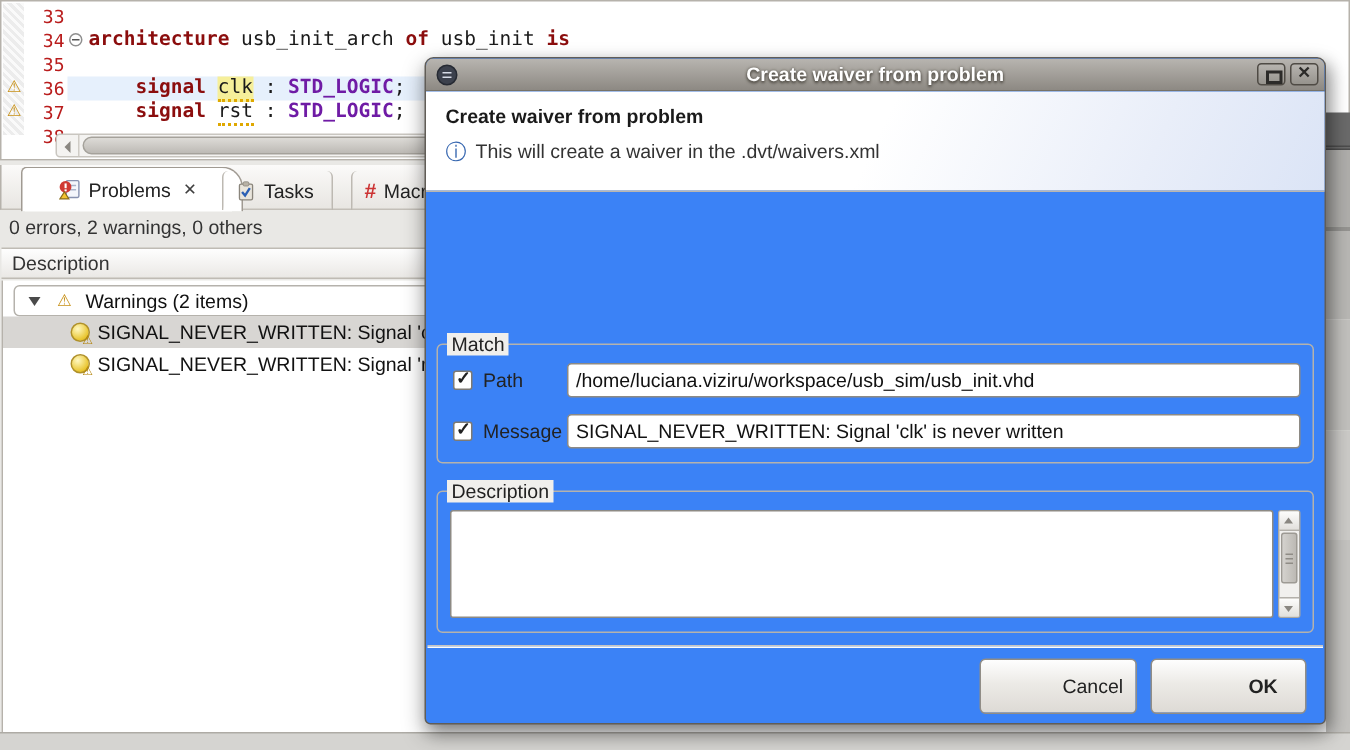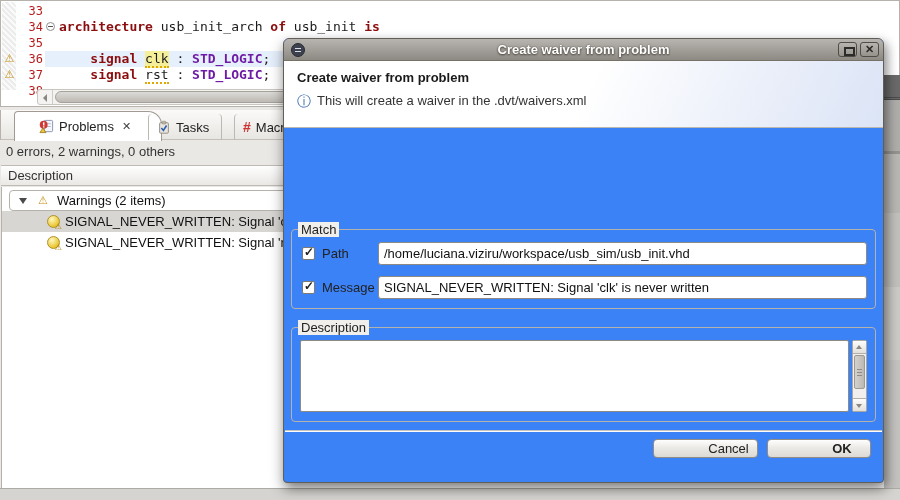--- a/index.html
+++ b/index.html
@@ -148,21 +148,21 @@
              border-bottom:4px solid #8a8781; border-top:none; }
   .vs-btn.down::after { content:""; position:absolute; left:3px; top:5px; border:3px solid transparent;
              border-top:4px solid #8a8781; border-bottom:none; }
   .vs-thumb { position:absolute; left:1px; right:1px; top:14px; height:34px; border:1px solid #9d9a94;
              border-radius:2px; background:linear-gradient(90deg,#d4d2ce,#bcb9b4); }
   .vs-thumb::after { content:""; position:absolute; left:2px; right:2px; top:50%; height:1px;
              background:#8f8c86; box-shadow:0 3px 0 #8f8c86, 0 -3px 0 #8f8c86; }
 
   .btn-sep { position:absolute; left:1px; right:1px; top:391px; height:2px;
              border-top:1px solid #c7c4bf; border-bottom:1px solid #fcfcfb; }
-  .dlg-btn { position:absolute; top:400px; height:19px; border:1px solid #918d86; border-radius:4px;
+  .dlg-btn { position:absolute; top:400px; height:37px; border:1px solid #918d86; border-radius:4px;
              background:linear-gradient(#fefefe,#eceae6 45%,#dddad5); font-size:13px; color:#222;
              font-family:"Liberation Sans",sans-serif;padding-left:46px; }
   .dlg-btn.cancel { left:369px; width:105px; }
   .dlg-btn.ok { left:483px; width:104px; font-weight:bold; }
 
   svg { display:block; }
 </style>
 </head>
 <body>
 

